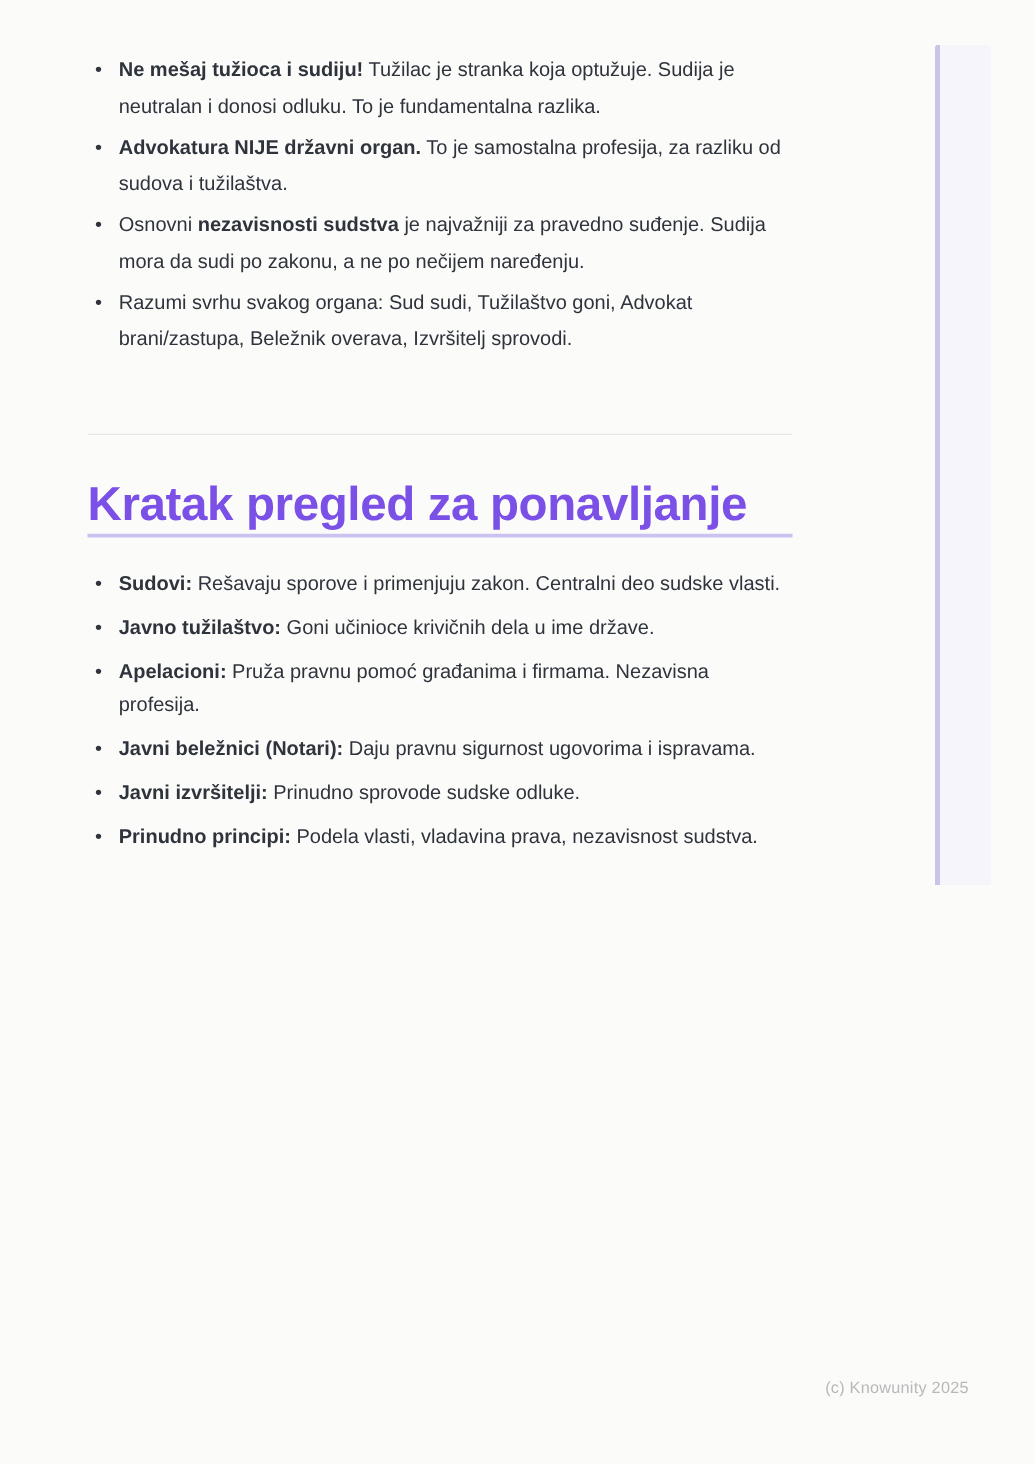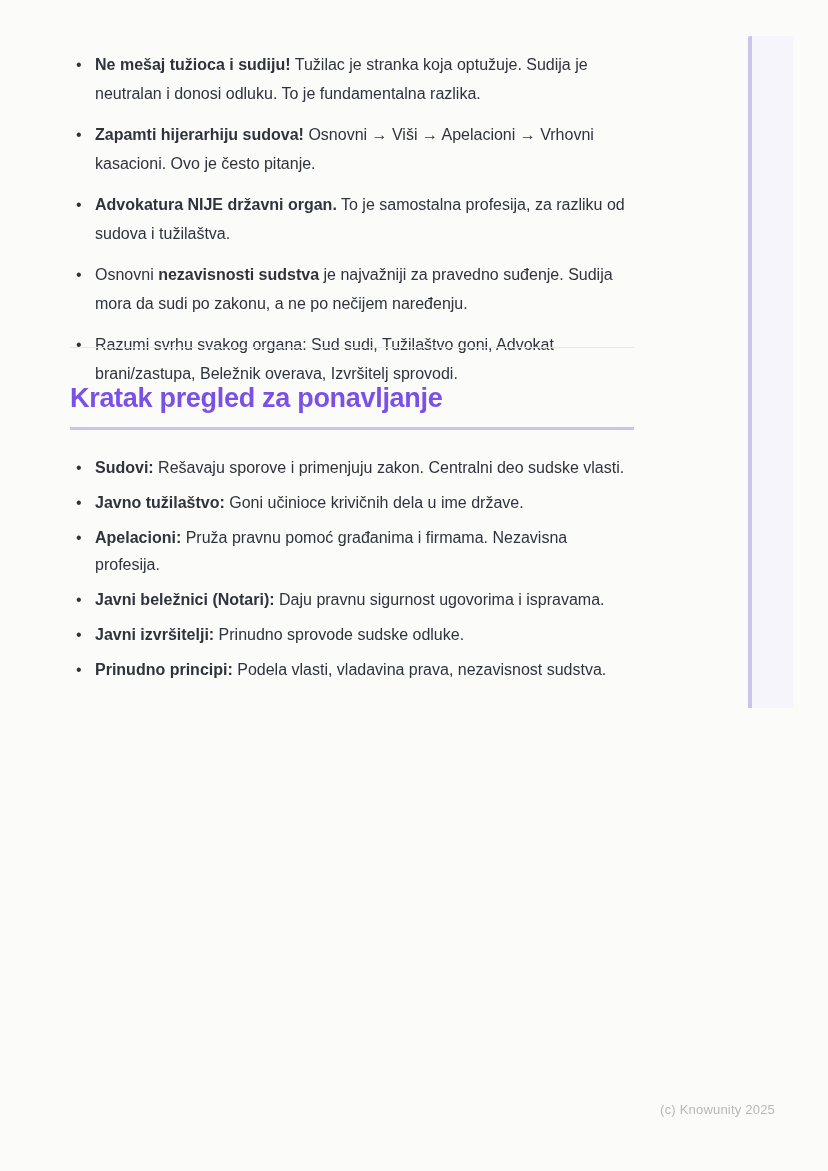--- a/index.html
+++ b/index.html
@@ -42,39 +42,39 @@
     white-space: pre-wrap;
   }
   ul.notes li::before {
     content: "\2022";
     position: absolute;
     left: 6px;
     top: 0;
     color: #2f333b;
   }
   ul.list-top { top: 38px; line-height: 29px; }
-  ul.list-top li { margin: 12px 0 1px 0; }
+  ul.list-top li { margin: 4px 0 1px 0; }
   ul.list-summary { top: 446px; line-height: 27px; }
   ul.list-summary li { margin: 8px 0 7px 0; }
   .seg-bold { font-weight: 700; }
   .divider {
     position: absolute;
     left: 70px;
     top: 347px;
     width: 564px;
     height: 1px;
     background: #e8e7e5;
   }
   .section-heading {
     position: absolute;
     left: 70px;
     top: 383px;
     margin: 0;
     width: 564px;
-    font-size: 27px;
+    font-size: 38px;
     font-weight: 700;
     letter-spacing: -0.3px;
     color: #7b50e6;
   }
   .heading-underline {
     position: absolute;
     left: 70px;
     top: 427px;
     width: 564px;
     height: 3px;
@@ -92,22 +92,20 @@
 </head>
 <body>
 
 <div class="page">
 
   <div class="next-page-strip"></div>
 
   <ul class="notes list-top">
     <li><span class="seg-bold">Ne mešaj tužioca i sudiju!</span><span> Tužilac je stranka koja optužuje. Sudija je
 neutralan i donosi odluku. To je fundamentalna razlika.</span></li>
-    <li><span class="seg-bold">Zapamti hijerarhiju sudova!</span><span> Osnovni → Viši → Apelacioni → Vrhovni
-kasacioni. Ovo je često pitanje.</span></li>
     <li><span class="seg-bold">Advokatura NIJE državni organ.</span><span> To je samostalna profesija, za razliku od
 sudova i tužilaštva.</span></li>
     <li><span>Osnovni </span><span class="seg-bold">nezavisnosti sudstva</span><span> je najvažniji za pravedno suđenje. Sudija
 mora da sudi po zakonu, a ne po nečijem naređenju.</span></li>
     <li><span>Razumi svrhu svakog organa: Sud sudi, Tužilaštvo goni, Advokat
 brani/zastupa, Beležnik overava, Izvršitelj sprovodi.</span></li>
   </ul>
 
   <div class="divider"></div>
 

